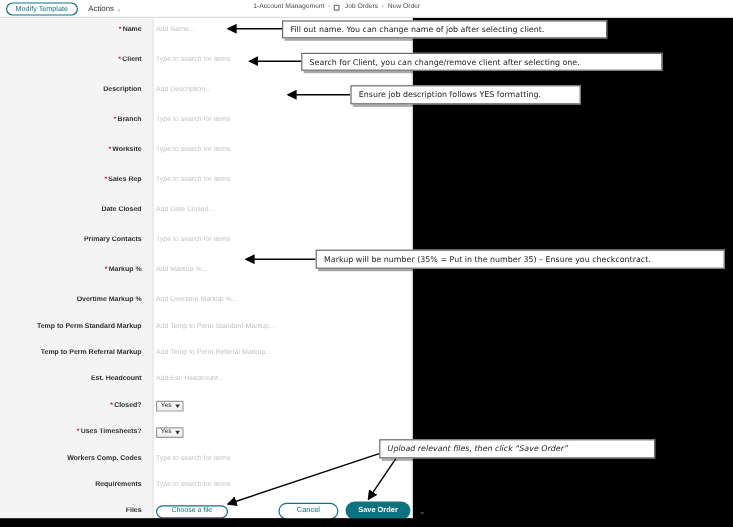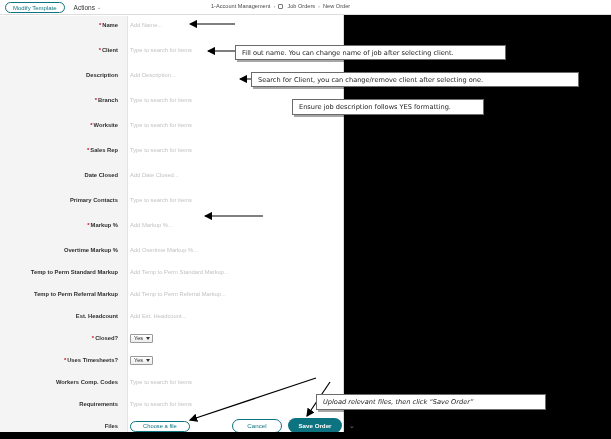--- a/index.html
+++ b/index.html
@@ -180,24 +180,23 @@
     position: absolute;
     background: #ffffff;
     border: 1px solid #6b6b6b;
     box-shadow: 2px 2px 0 rgba(0,0,0,0.35);
     display: flex; align-items: center;
     padding: 0 6px;
     font-size: 6.6px;
     color: #1c1c1c;
     font-family: "DejaVu Sans", sans-serif;
     white-space: nowrap;
-    margin-top: 28px;
   }
   #callout-name    { left: 235px; top: 17px;  width: 271px; height: 15px; }
-  #callout-client  { left: 251px; top: 44px;  width: 328px; height: 15px; }
+  #callout-client  { left: 251px; top: 44px;  width: 301px; height: 15px; }
   #callout-desc    { left: 292px; top: 71px;  width: 192px; height: 16px; }
   #callout-markup  { left: 263px; top: 208px; width: 341px; height: 16px; }
   #callout-upload  { left: 316px; top: 366px; width: 230px; height: 16px; font-style: italic; }
 
   .anno-svg {
     position: absolute;
     left: 0; top: 0;
     width: 611px; height: 439px;
     pointer-events: none;
   }
@@ -332,16 +331,17 @@
     <line x1="251" y1="51" x2="208" y2="51" stroke="#000" stroke-width="1.2" marker-end="url(#ah)"></line>
     <line x1="292" y1="79" x2="240" y2="79" stroke="#000" stroke-width="1.2" marker-end="url(#ah)"></line>
     <line x1="263" y1="216" x2="205" y2="216" stroke="#000" stroke-width="1.2" marker-end="url(#ah)"></line>
     <line x1="316" y1="378" x2="190" y2="420" stroke="#000" stroke-width="1.2" marker-end="url(#ah)"></line>
     <line x1="330" y1="382" x2="307" y2="416" stroke="#000" stroke-width="1.2" marker-end="url(#ah)"></line>
   </svg>
 
   <div class="callout" id="callout-name">Fill out name. You can change name of job after selecting client.</div>
   <div class="callout" id="callout-client">Search for Client, you can change/remove client after selecting one.</div>
   <div class="callout" id="callout-desc">Ensure job description follows YES formatting.</div>
+  <div class="callout" id="callout-markup">Markup will be number (35% = Put in the number 35) – Ensure you checkcontract.</div>
   <div class="callout" id="callout-upload">Upload relevant files, then click “Save Order”</div>
 
   <div class="bottom-strip"></div>
 </div>
 
 </body></html>

